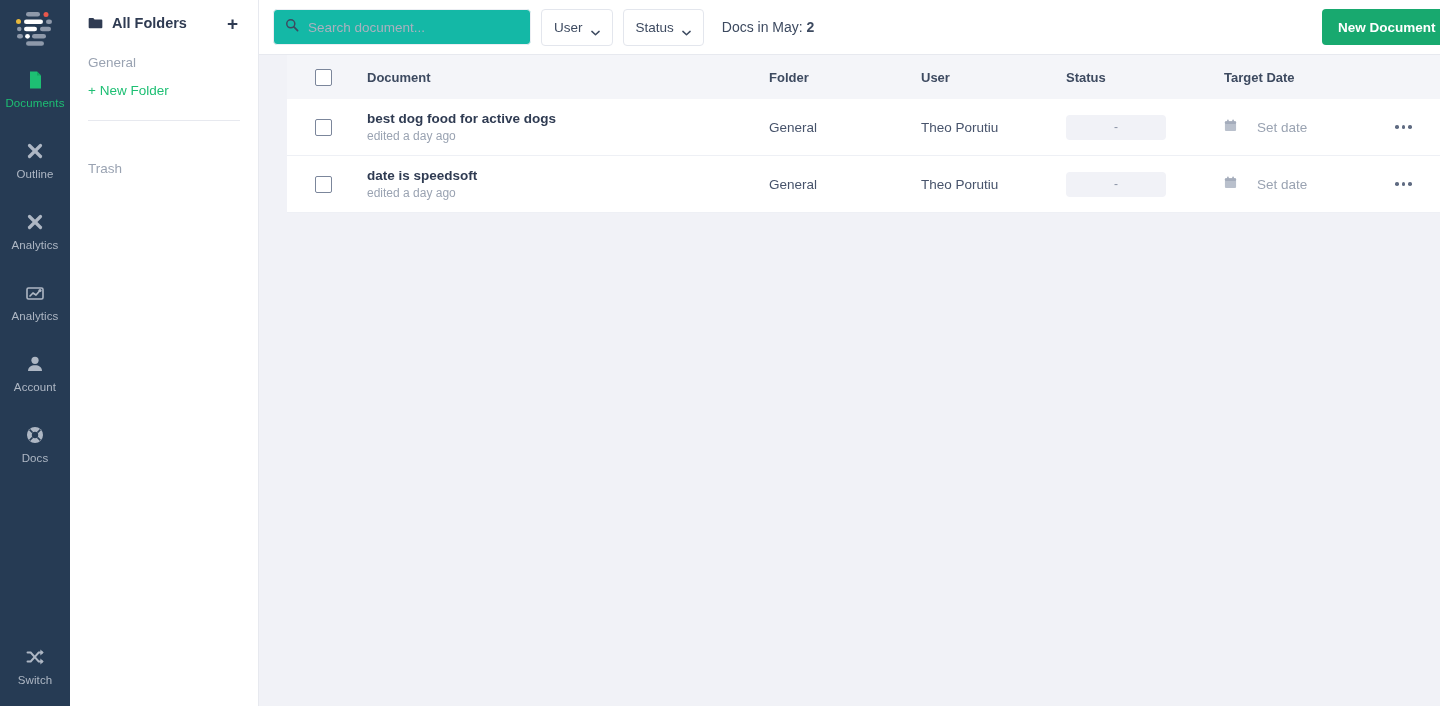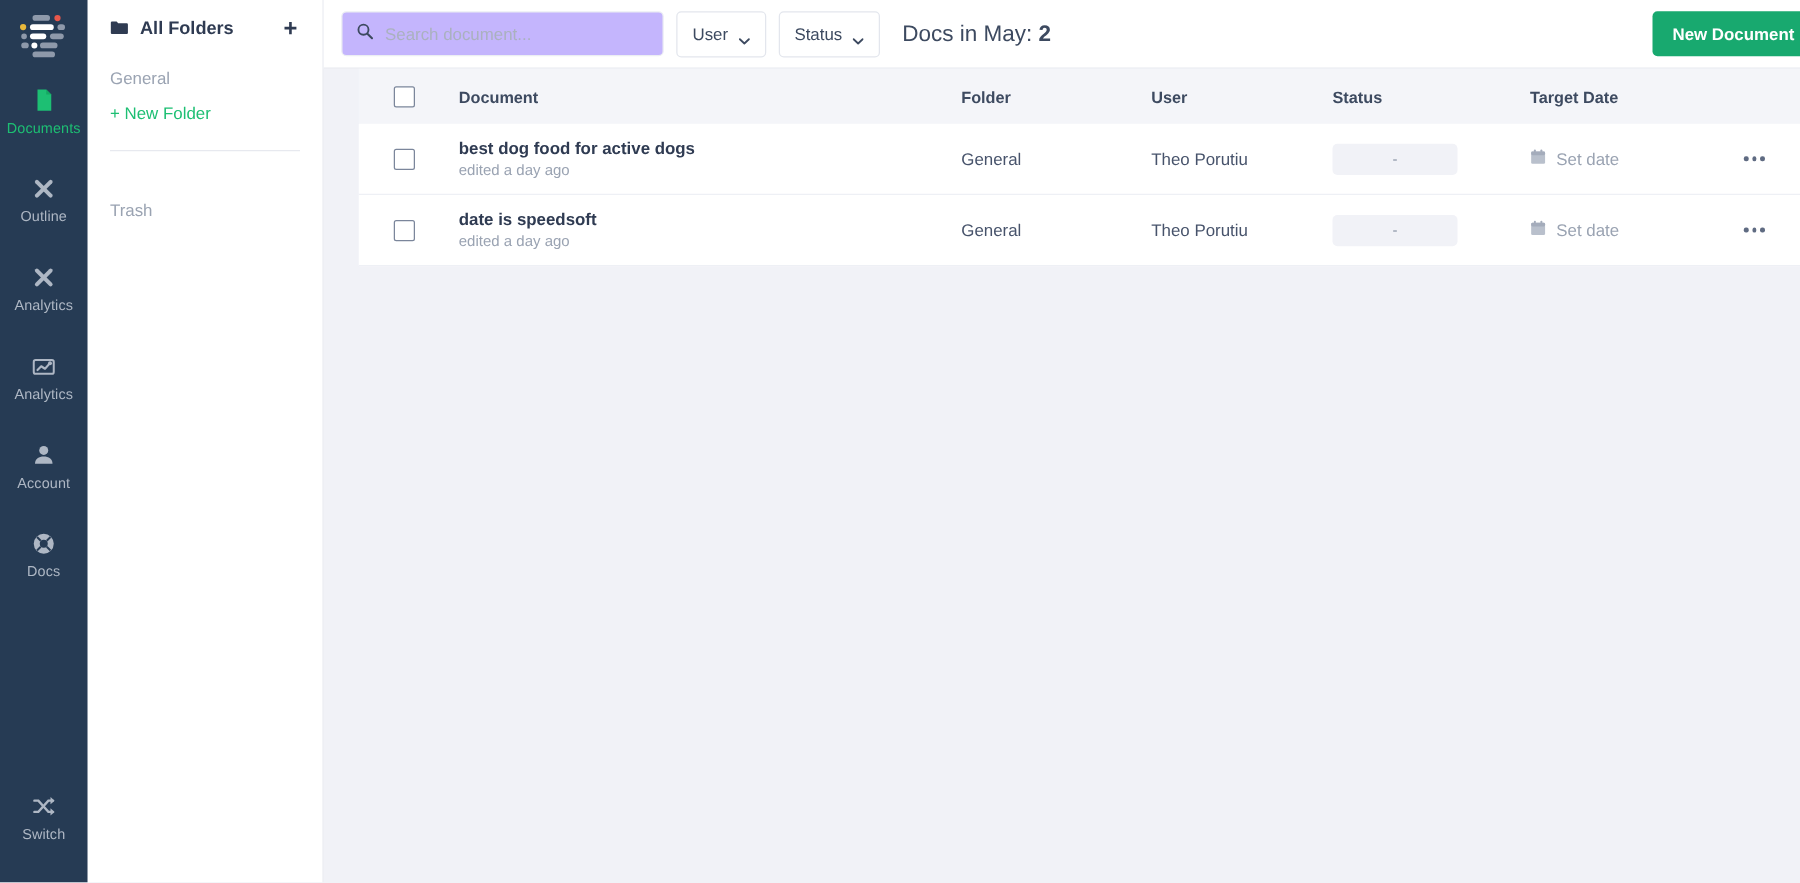--- a/index.html
+++ b/index.html
@@ -24,21 +24,21 @@
     width: 100%; padding: 10px 0 8px;
     display: flex; flex-direction: column; align-items: center;
     gap: 7px; cursor: pointer;
     margin-bottom: 14px;
   }
   .rail-item .ricon { width: 20px; height: 20px; display: block; }
   .rail-item .rlabel {
     font-size: 11.5px; color: #aeb7c4; letter-spacing: .1px;
   }
   .rail-item.active .rlabel { color: #1dbf73; }
-  .rail-bottom { position: absolute; bottom: 24px; width: 100%; }
+  .rail-bottom { position: absolute; bottom: 12px; width: 100%; }
   .rail-bottom .rail-item { margin-bottom: 0; }
 
   
   .folders {
     width: 189px; flex: 0 0 189px; height: 706px;
     background: #ffffff; border-right: 1px solid #e7e9ef;
     padding: 14px 18px 0 18px;
   }
   .folders-head {
     display: flex; align-items: center; justify-content: space-between;
@@ -66,40 +66,40 @@
   
   .main { flex: 1 1 auto; height: 706px; background: #f1f2f7; display: flex; flex-direction: column; }
 
   .topbar {
     height: 55px; flex: 0 0 55px; background: #fff;
     border-bottom: 1px solid #e7e9ef;
     display: flex; align-items: center; padding: 0 10px 0 14px;
     gap: 10px;
   }
   .search-box {
-    width: 258px; height: 36px; background: #c4b5fd;
+    width: 258px; height: 36px; background: #14b8a6;
     border: 1px solid #eceef3; border-radius: 4px;
     display: flex; align-items: center; gap: 9px; padding: 0 11px;
   }
   .search-box input {
     border: none; outline: none; background: transparent;
     font-family: "Liberation Sans", sans-serif;
     font-size: 13.5px; color: #4a5568; width: 100%;
   }
   .search-box input::placeholder { color: #aab1bf; }
 
   .filter-btn {
     height: 37px; background: #fff; border: 1px solid #e3e6ed;
     border-radius: 4px; padding: 0 12px;
     display: flex; align-items: center; gap: 8px;
     font-size: 13.5px; color: #3d4a60; cursor: pointer;
   }
   .caret { width: 9px; height: 6px; display: block; }
   .docs-count {
-    font-size: 18px; color: #3d4a60; margin-left: 8px;
+    font-size: 14px; color: #3d4a60; margin-left: 8px;
   }
   .docs-count b { font-weight: bold; }
   .spacer { flex: 1 1 auto; }
   .new-doc-btn {
     background: #18a96f; color: #fff; border: none; border-radius: 4px;
     height: 36px; padding: 0 16px; font-size: 13.5px; font-weight: bold;
     font-family: "Liberation Sans", sans-serif; cursor: pointer;
     margin-right: 8px;
   }
 
@@ -136,21 +136,21 @@
     margin-bottom: 3px; cursor: pointer;
   }
   .doc-sub { font-size: 12px; color: #9aa3b2; }
   .cell-text { font-size: 13.5px; color: #47536b; }
   .status-pill {
     width: 100px; height: 25px; background: #f1f2f7; border-radius: 4px;
     display: flex; align-items: center; justify-content: center;
     font-size: 12px; color: #8b94a6; cursor: pointer;
   }
   .set-date {
-    display: flex; align-items: center; gap: 8px;
+    display: flex; align-items: center; gap: 20px;
     font-size: 13.5px; color: #9aa3b2; cursor: pointer;
   }
   .dots {
     display: flex; gap: 3px; cursor: pointer; padding: 6px;
   }
   .dots i { width: 3.5px; height: 3.5px; border-radius: 50%; background: #5f6b82; display: block; }
 </style>
 </head>
 <body>
 

